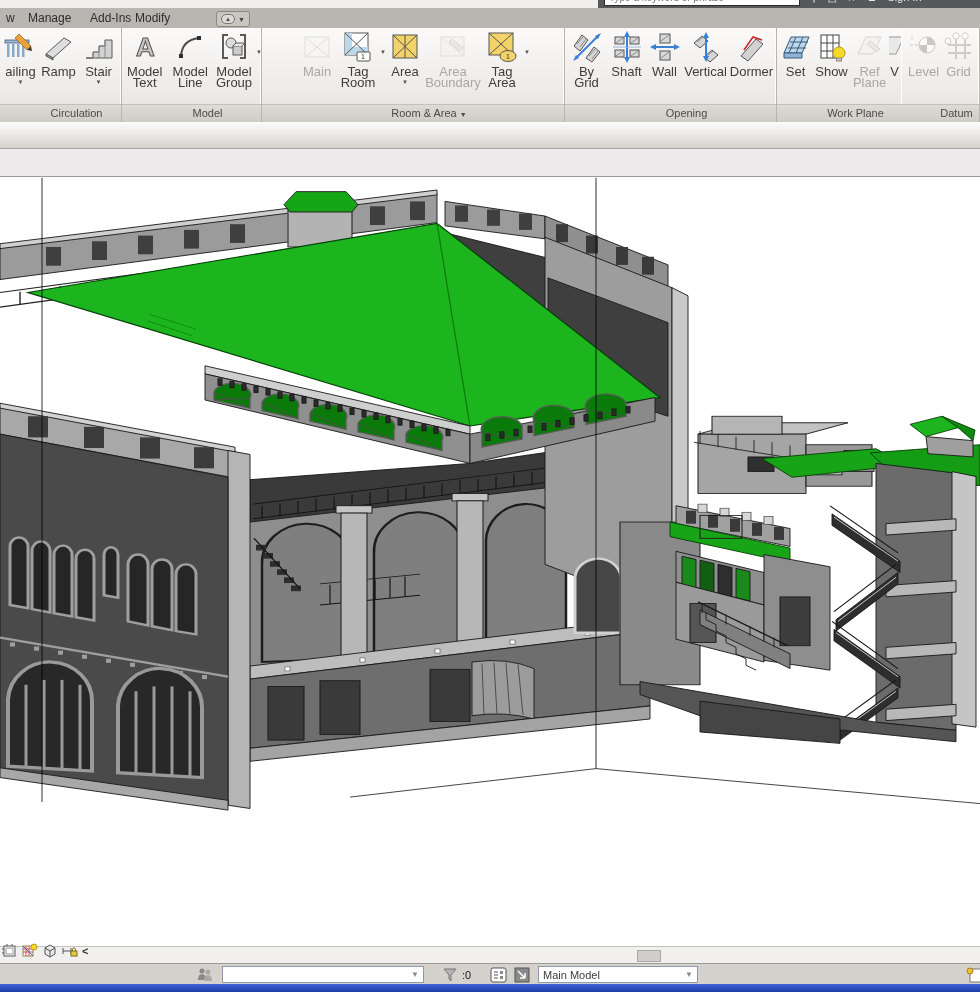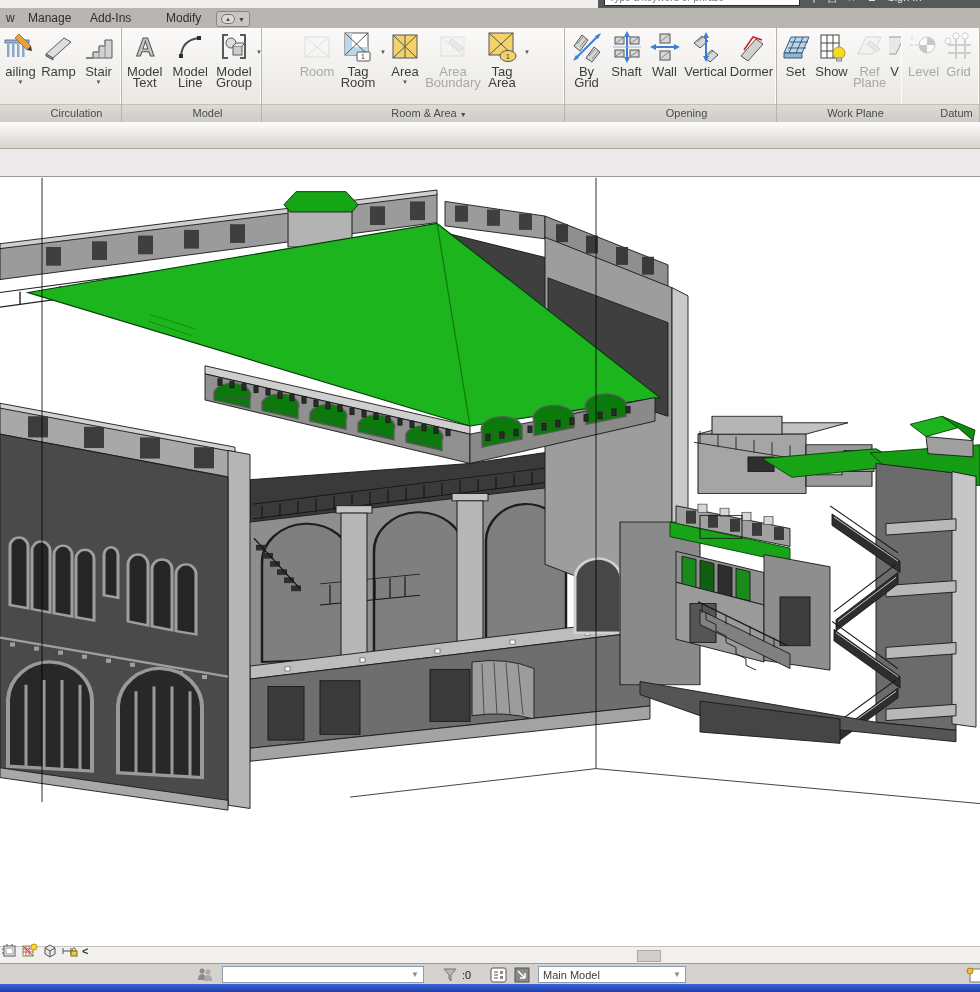--- a/index.html
+++ b/index.html
@@ -67,21 +67,21 @@
       <span class="ic-glyph">▲</span>
       <span class="ic-signin">Sign In</span>
     </div>
   </div>
 </div>
 
 <div class="tabrow">
   <span class="tab" style="left:2px">w</span>
   <span class="tab" style="left:24px">Manage</span>
   <span class="tab" style="left:86px">Add-Ins</span>
-  <span class="tab" style="left:162px">Modify</span>
+  <span class="tab" style="left:131px">Modify</span>
   <span class="ribbon-toggle">
     <span class="pill">▲</span>
     <span>▼</span>
   </span>
 </div>
 
 <div class="ribbon">
 
   <div class="panel" style="width:122px">
     <div class="panel-buttons">
@@ -163,21 +163,21 @@
 
   <div class="panel" style="width:303px">
     <div class="panel-buttons">
       <div class="rbtn disabled" style="width:40px">
         <span class="ricon">
           <svg width="32" height="32">
               <rect x="4" y="6" width="24" height="20" fill="#f7f7f7" stroke="#c9c9c9"></rect>
               <path d="M4,6 L28,26 M28,6 L4,26" stroke="#c9c9c9" fill="none"></path>
             </svg>
         </span>
-        <div class="rlabel">Room</div>
+        <div class="rlabel">Main</div>
       </div>
       <div class="btnrow">
         <div class="rbtn" style="width:42px">
           <span class="ricon">
             <svg width="32" height="32">
                 <rect x="3" y="2" width="23" height="22" fill="#fff" stroke="#555"></rect>
                 <polygon points="10,2 3,2 3,24 26,24 26,16 10,16" fill="#bcd6ea"></polygon>
                 <path d="M3,2 L26,24 M26,2 L3,24" stroke="#555" fill="none"></path>
                 <rect x="15" y="21" width="13" height="9" rx="1" fill="#fff" stroke="#555"></rect>
                 <text x="19" y="28" font-size="7" fill="#333">1</text>
@@ -797,21 +797,21 @@
         <rect x="10" y="4" width="3" height="3" fill="#888"></rect>
         <rect x="10" y="9" width="3" height="3" fill="#888"></rect>
       </svg>
   </span>
   <span class="sb-item" style="left:514px">
     <svg width="16" height="16">
         <rect x="1" y="1" width="14" height="14" fill="#8a8a8a" stroke="#555"></rect>
         <path d="M4,4 L11,11 M11,11 L11,6 M11,11 L6,11" stroke="#fff" stroke-width="1.5" fill="none"></path>
       </svg>
   </span>
-  <div class="sb-item sb-combo" style="left:538px;width:148px">
+  <div class="sb-item sb-combo" style="left:538px;width:160px">
     <span>Main Model</span>
       <span class="caret">▼</span>
   </div>
   <span class="sb-item" style="left:966px">
     <svg width="16" height="16">
         <rect x="4" y="2" width="11" height="13" fill="#fff" stroke="#777"></rect>
         <circle cx="4" cy="4" r="3" fill="#f0c030" stroke="#a8821a"></circle>
       </svg>
   </span>
 </div>

